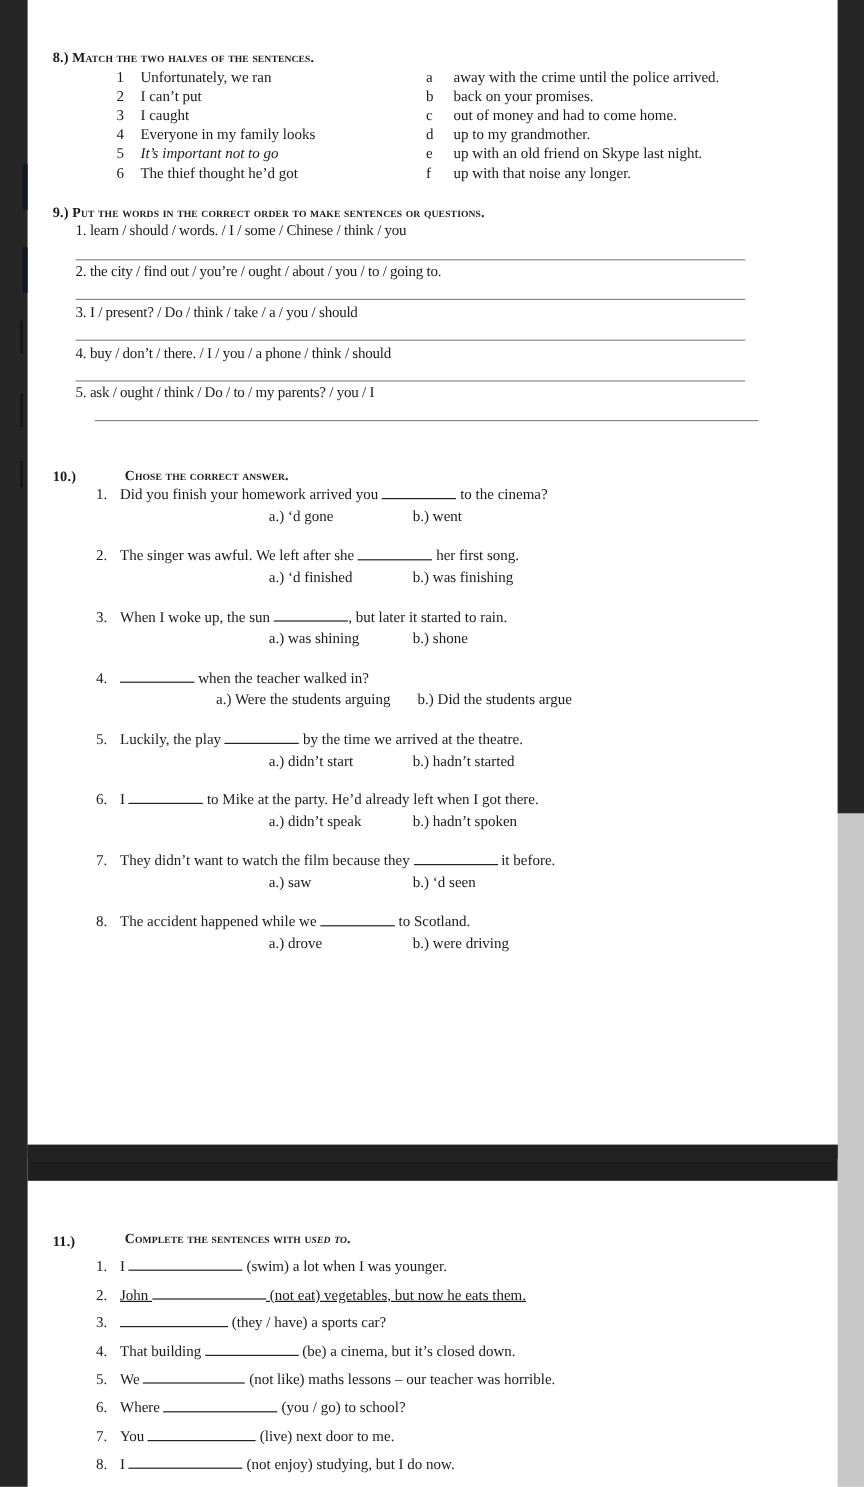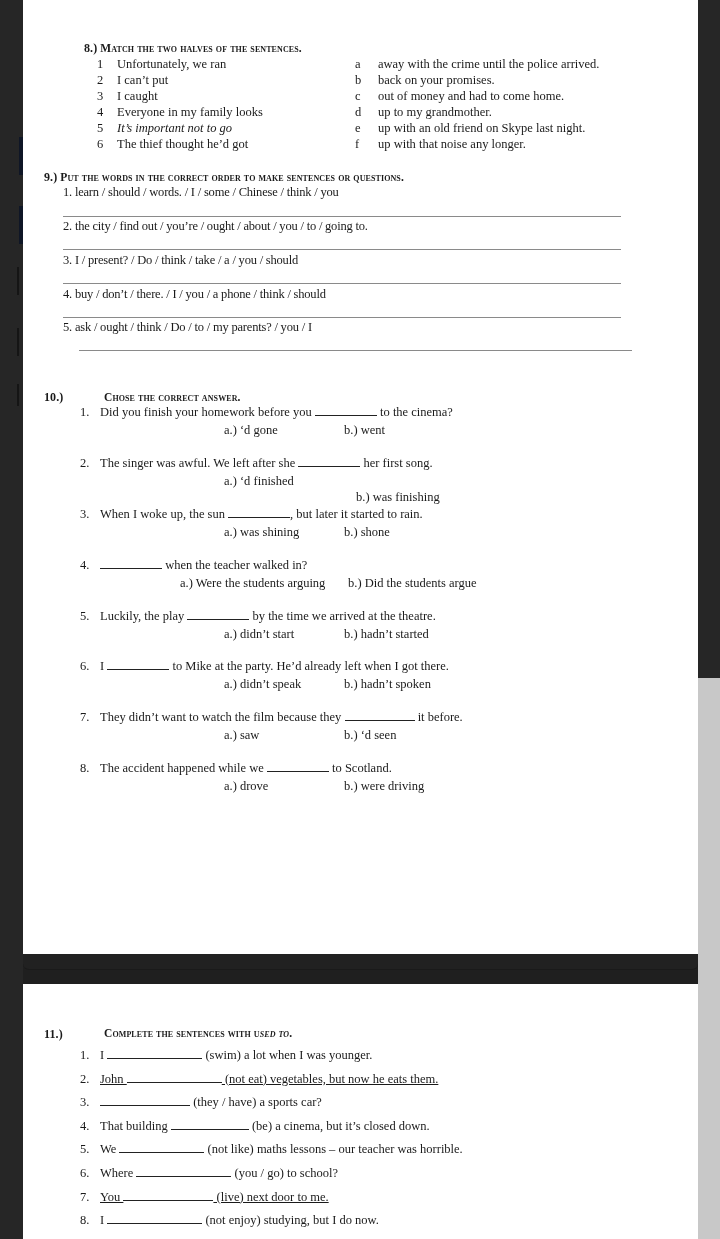--- a/index.html
+++ b/index.html
@@ -35,21 +35,21 @@
   <div class="glyph" style="left:17px;top:267px;width:2px;height:28px;"></div>
   <div class="glyph" style="left:17px;top:328px;width:2px;height:28px;"></div>
   <div class="glyph" style="left:17px;top:384px;width:2px;height:22px;"></div>
 </div>
 <div id="right-strip-dark"></div>
 <div id="right-strip-gray"></div>
 <div id="page-break">
     <div class="edge"></div>
   </div>
 
-<div class="abs heading" style="left:44px;top:41px;margin-left:40px;">
+<div class="abs heading" style="left:44px;top:41px;">
   <span class="num">8.)</span>
   <span>Match the two halves of the sentences.</span>
 </div>
 <div id="s8-left">
     <div class="abs txt" style="left:97px;top:57px;">1</div>
     <div class="abs txt" style="left:117px;top:57px;">Unfortunately, we ran</div>
     <div class="abs txt" style="left:97px;top:72.9px;">2</div>
     <div class="abs txt" style="left:117px;top:72.9px;">I can’t put</div>
     <div class="abs txt" style="left:97px;top:88.8px;">3</div>
     <div class="abs txt" style="left:117px;top:88.8px;">I caught</div>
@@ -91,27 +91,27 @@
     <div class="abs txt" style="left:63px;top:320px;letter-spacing:-0.2px;">5. ask / ought / think / Do / to / my parents? / you / I</div>
     <div class="line" style="left:79px;top:350px;width:553px;"></div>
   </div>
 
 <div class="abs heading" style="left:44px;top:390px;">
   <span class="num">10.)</span>
 </div>
 <div class="abs heading" style="left:104px;top:391px;">Chose the correct answer.</div>
 <div id="s10">
     <div class="abs txt" style="left:80px;top:405px;">1.</div>
-    <div class="abs txt" style="left:100px;top:405px;"><span>Did you finish your homework before you </span><span class="blank" style="width:62px;"></span><span> to the cinema?</span></div>
+    <div class="abs txt" style="left:100px;top:405px;"><span>Did you finish your homework arrived you </span><span class="blank" style="width:62px;"></span><span> to the cinema?</span></div>
     <div class="abs txt" style="left:224px;top:423px;">a.)  ‘d gone</div>
     <div class="abs txt" style="left:344px;top:423px;">b.) went</div>
     <div class="abs txt" style="left:80px;top:456px;">2.</div>
     <div class="abs txt" style="left:100px;top:456px;"><span>The singer was awful. We left after she </span><span class="blank" style="width:62px;"></span><span> her first song.</span></div>
     <div class="abs txt" style="left:224px;top:474px;">a.)  ‘d finished</div>
-    <div class="abs txt" style="left:356px;top:474px;margin-top:16px;">b.) was finishing</div>
+    <div class="abs txt" style="left:344px;top:474px;">b.) was finishing</div>
     <div class="abs txt" style="left:80px;top:507px;">3.</div>
     <div class="abs txt" style="left:100px;top:507px;"><span>When I woke up, the sun </span><span class="blank" style="width:62px;"></span><span>, but later it started to rain.</span></div>
     <div class="abs txt" style="left:224px;top:525px;">a.)  was shining</div>
     <div class="abs txt" style="left:344px;top:525px;">b.) shone</div>
     <div class="abs txt" style="left:80px;top:558px;">4.</div>
     <div class="abs txt" style="left:100px;top:558px;"><span class="blank" style="width:62px;"></span><span> when the teacher walked in?</span></div>
     <div class="abs txt" style="left:180px;top:576px;">a.) Were the students arguing</div>
     <div class="abs txt" style="left:348px;top:576px;">b.) Did the students argue</div>
     <div class="abs txt" style="left:80px;top:609px;">5.</div>
     <div class="abs txt" style="left:100px;top:609px;"><span>Luckily, the play </span><span class="blank" style="width:62px;"></span><span> by the time we arrived at the theatre.</span></div>
@@ -144,16 +144,16 @@
     <div class="abs txt" style="left:100px;top:1071.6px;text-decoration:underline;"><span>John </span><span class="blank" style="width:95px;"></span><span> (not eat) vegetables, but now he eats them.</span></div>
     <div class="abs txt" style="left:80px;top:1095.2px;">3.</div>
     <div class="abs txt" style="left:100px;top:1095.2px;text-align:center;"><span class="blank" style="width:90px;"></span><span> (they / have) a sports car?</span></div>
     <div class="abs txt" style="left:80px;top:1118.8px;">4.</div>
     <div class="abs txt" style="left:100px;top:1118.8px;"><span>That building </span><span class="blank" style="width:78px;"></span><span> (be) a cinema, but it’s closed down.</span></div>
     <div class="abs txt" style="left:80px;top:1142.4px;">5.</div>
     <div class="abs txt" style="left:100px;top:1142.4px;"><span>We </span><span class="blank" style="width:85px;"></span><span> (not like) maths lessons – our teacher was horrible.</span></div>
     <div class="abs txt" style="left:80px;top:1166px;">6.</div>
     <div class="abs txt" style="left:100px;top:1166px;"><span>Where </span><span class="blank" style="width:95px;"></span><span> (you / go) to school?</span></div>
     <div class="abs txt" style="left:80px;top:1189.6px;">7.</div>
-    <div class="abs txt" style="left:100px;top:1189.6px;text-decoration:underline;"><span>You </span><span class="blank" style="width:90px;"></span><span> (live) next door to me.</span></div>
+    <div class="abs txt" style="left:100px;top:1189.6px;"><span>You </span><span class="blank" style="width:90px;"></span><span> (live) next door to me.</span></div>
     <div class="abs txt" style="left:80px;top:1213.2px;">8.</div>
     <div class="abs txt" style="left:100px;top:1213.2px;"><span>I </span><span class="blank" style="width:95px;"></span><span> (not enjoy) studying, but I do now.</span></div>
   </div>
 
 </body></html>

